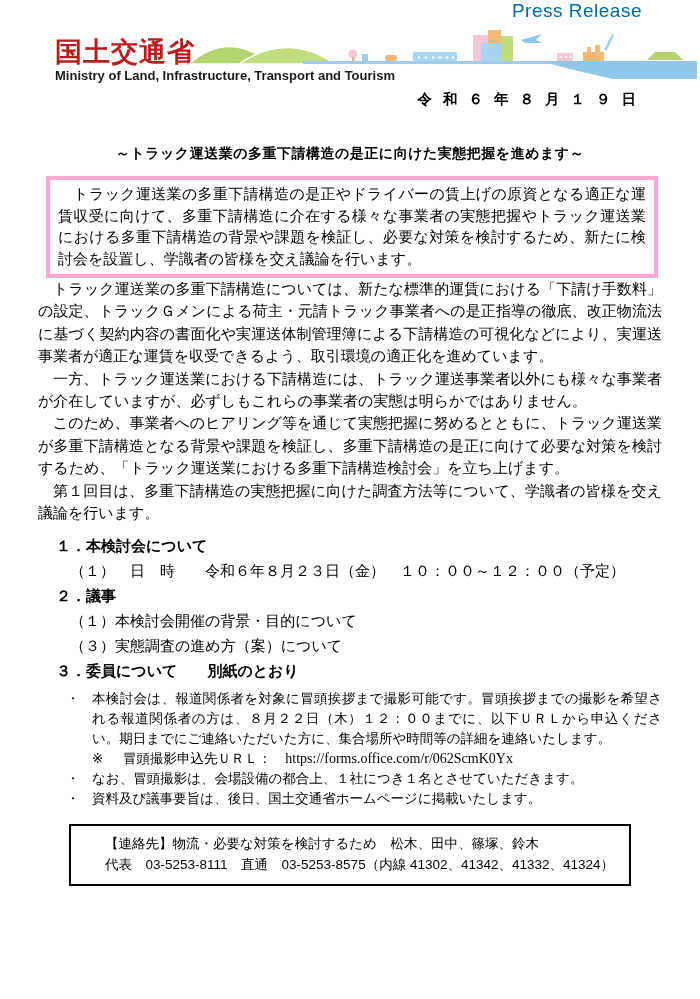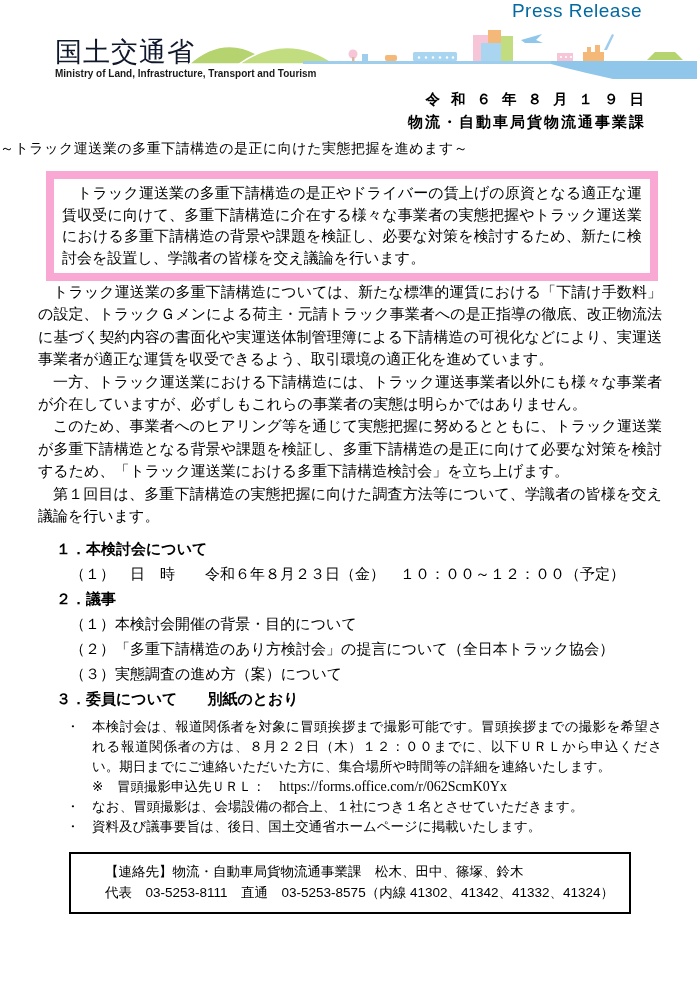--- a/index.html
+++ b/index.html
@@ -8,64 +8,64 @@
     width:700px;height:999px;
     background:#fff;
     font-family:"Liberation Sans","DejaVu Sans",sans-serif;
     color:#000;
     overflow:hidden;
   }
   
   .header{position:relative;height:140px;}
   .ministry-name{
     position:absolute;left:55px;top:34px;
-    font-size:27px;font-weight:normal;letter-spacing:1px;color:#0f172a;
+    font-size:27px;font-weight:bold;letter-spacing:1px;color:#b91c1c;
   }
   .ministry-en{
     position:absolute;left:55px;top:68px;
-    font-size:10px;font-weight:bold;color:#1a1a1a;white-space:nowrap;
+    font-size:13px;font-weight:bold;color:#1a1a1a;white-space:nowrap;
   }
   .press-release{
     position:absolute;right:58px;top:0;
     font-size:19px;color:#0369a1;letter-spacing:0.5px;
   }
   .skyline{position:absolute;left:185px;top:26px;}
-  .date-block{position:absolute;right:56px;top:90px;text-align:right;}
+  .date-block{position:absolute;right:64px;top:90px;text-align:right;}
   .date-line{font-size:14.5px;font-weight:bold;letter-spacing:11px;margin-right:-11px;white-space:nowrap;}
   .dept-line{font-size:15px;font-weight:bold;letter-spacing:2px;margin-right:-2px;margin-top:4px;white-space:nowrap;}
   
   .title-main{
     margin-top:12px;text-align:center;
     font-size:16px;font-weight:bold;letter-spacing:0.5px;
   }
   .title-sub{
-    text-align:left;
-    font-size:14px;font-weight:normal;letter-spacing:0.5px;
+    margin-top:5px;text-align:center;
+    font-size:14px;font-weight:bold;letter-spacing:0.5px;
   }
   
   .content{padding:0 38px;}
   .summary-box{
     margin:13px 4px 0 8px;
-    border:8px solid #f9a8d4;
+    border:4px solid #f9a8d4;
     padding:3px 8px 5px 8px;
   }
   .summary-box p{margin:0;font-size:15px;font-weight:500;line-height:21.5px;text-align:justify;}
   .body-text{}
   .body-text p{margin:0;font-size:15px;font-weight:500;line-height:22.4px;text-align:justify;}
   .sections{margin-top:9px;}
   .sec-heading{padding-left:18px;font-size:15px;font-weight:bold;line-height:25px;}
   .sec-item{padding-left:32px;font-size:15px;font-weight:500;line-height:25px;}
   .notes{margin-top:6px;}
   .note-row{display:flex;padding-left:28px;margin:0;}
   .note-bullet{flex:none;width:26px;font-size:13.5px;line-height:20px;font-weight:500;}
   .note-text{font-size:13.5px;font-weight:500;line-height:20px;text-align:justify;margin:0;}
   .note-sub{
     padding-left:54px;font-size:13.5px;font-weight:500;line-height:20px;white-space:nowrap;
   }
-  .note-sub .sub-label{margin-left:10px;}
+  .note-sub .sub-label{margin-left:16px;}
   .note-sub .sub-url{margin-left:10px;font-family:"Liberation Serif","DejaVu Serif",serif;font-size:14px;}
   
   .contact-box{
     width:514px;
     margin:15px auto 0 auto;
     border:2px solid #000;
     padding:7px 10px 9px 34px;
   }
   .contact-line{font-size:13.5px;font-weight:500;line-height:21px;white-space:nowrap;}
 </style>
@@ -116,21 +116,20 @@
 
       <path d="M366,35 H512 V53 H428 Q388,44 366,38 Z" fill="#8fc6ea"></path>
 
       <path d="M462,34 h36 l-8,-8 h-20 Z" fill="#b5d36e"></path>
     </svg>
 
     <div class="press-release">Press Release</div>
 
     <div class="date-block">
       <div class="date-line">令和６年８月１９日</div>
-      <div class="dept-line">物流・自動車局貨物流通事業課</div>
     </div>
   </div>
 
   <div class="title-sub">～トラック運送業の多重下請構造の是正に向けた実態把握を進めます～</div>
 
   <div class="content">
 
     <div class="summary-box">
       <p>　トラック運送業の多重下請構造の是正やドライバーの賃上げの原資となる適正な運賃収受に向けて、多重下請構造に介在する様々な事業者の実態把握やトラック運送業における多重下請構造の背景や課題を検証し、必要な対策を検討するため、新たに検討会を設置し、学識者の皆様を交え議論を行います。</p>
     </div>
@@ -140,21 +139,20 @@
       <p>　一方、トラック運送業における下請構造には、トラック運送事業者以外にも様々な事業者が介在していますが、必ずしもこれらの事業者の実態は明らかではありません。</p>
       <p>　このため、事業者へのヒアリング等を通じて実態把握に努めるとともに、トラック運送業が多重下請構造となる背景や課題を検証し、多重下請構造の是正に向けて必要な対策を検討するため、「トラック運送業における多重下請構造検討会」を立ち上げます。</p>
       <p>　第１回目は、多重下請構造の実態把握に向けた調査方法等について、学識者の皆様を交え議論を行います。</p>
     </div>
 
     <div class="sections">
       <div class="sec-heading">１．本検討会について</div>
       <div class="sec-item">（１）　日　時　　令和６年８月２３日（金）　１０：００～１２：００（予定）</div>
       <div class="sec-heading">２．議事</div>
       <div class="sec-item">（１）本検討会開催の背景・目的について</div>
-      <div class="sec-item">（２）「多重下請構造のあり方検討会」の提言について（全日本トラック協会）</div>
       <div class="sec-item">（３）実態調査の進め方（案）について</div>
       <div class="sec-heading">３．委員について　　別紙のとおり</div>
     </div>
 
     <div class="notes">
       <div class="note-row">
         <span class="note-bullet">・</span>
         <p class="note-text">本検討会は、報道関係者を対象に冒頭挨拶まで撮影可能です。冒頭挨拶までの撮影を希望される報道関係者の方は、８月２２日（木）１２：００までに、以下ＵＲＬから申込ください。期日までにご連絡いただいた方に、集合場所や時間等の詳細を連絡いたします。</p>
       </div>
       <div class="note-sub">
@@ -166,18 +164,18 @@
         <span class="note-bullet">・</span>
         <p class="note-text">なお、冒頭撮影は、会場設備の都合上、１社につき１名とさせていただきます。</p>
       </div>
       <div class="note-row">
         <span class="note-bullet">・</span>
         <p class="note-text">資料及び議事要旨は、後日、国土交通省ホームページに掲載いたします。</p>
       </div>
     </div>
 
     <div class="contact-box">
-      <div class="contact-line">【連絡先】物流・自動車局貨物流通事業課　松木、田中、篠塚、鈴木</div>
+      <div class="contact-line">【連絡先】物流・必要な対策を検討するため　松木、田中、篠塚、鈴木</div>
       <div class="contact-line">代表　03-5253-8111　直通　03-5253-8575（内線 41302、41342、41332、41324）</div>
     </div>
 
   </div>
 </div>
 
 </body></html>

